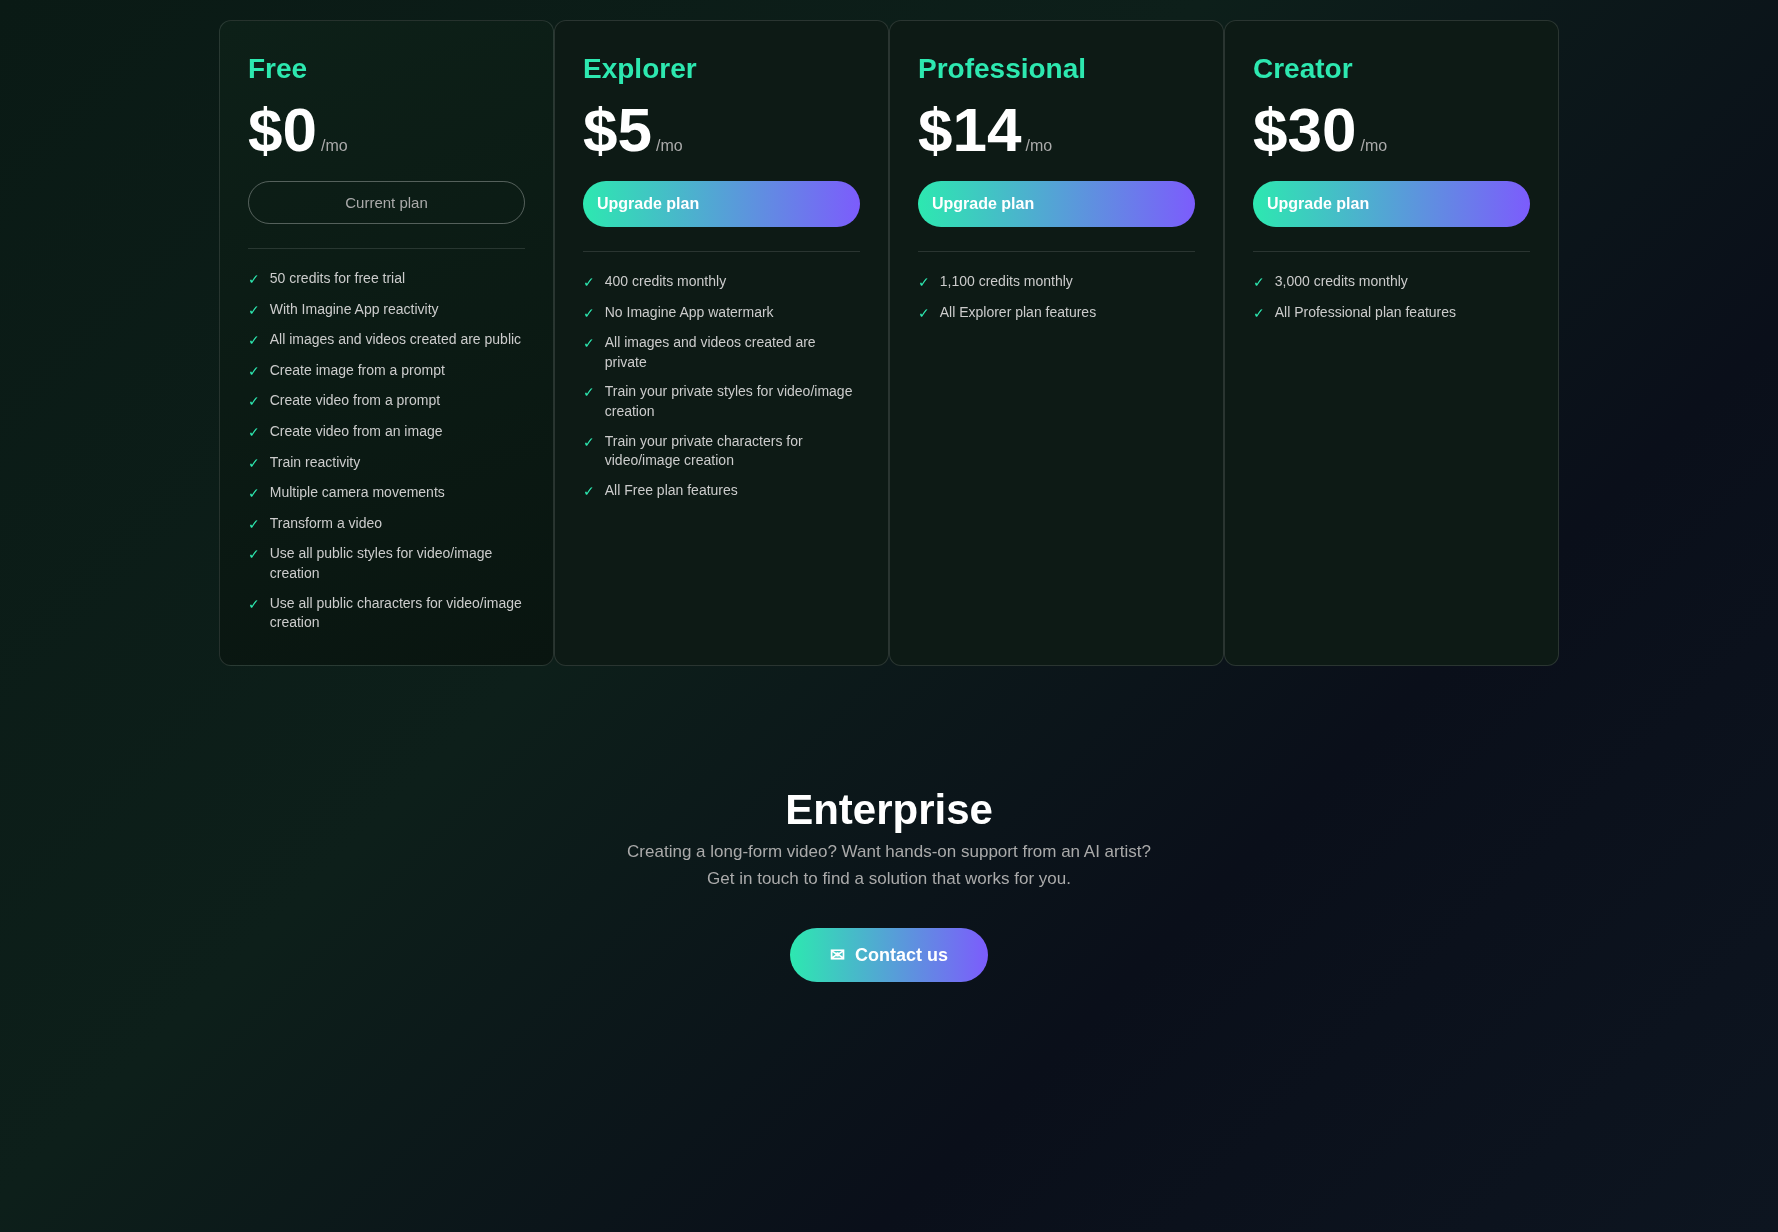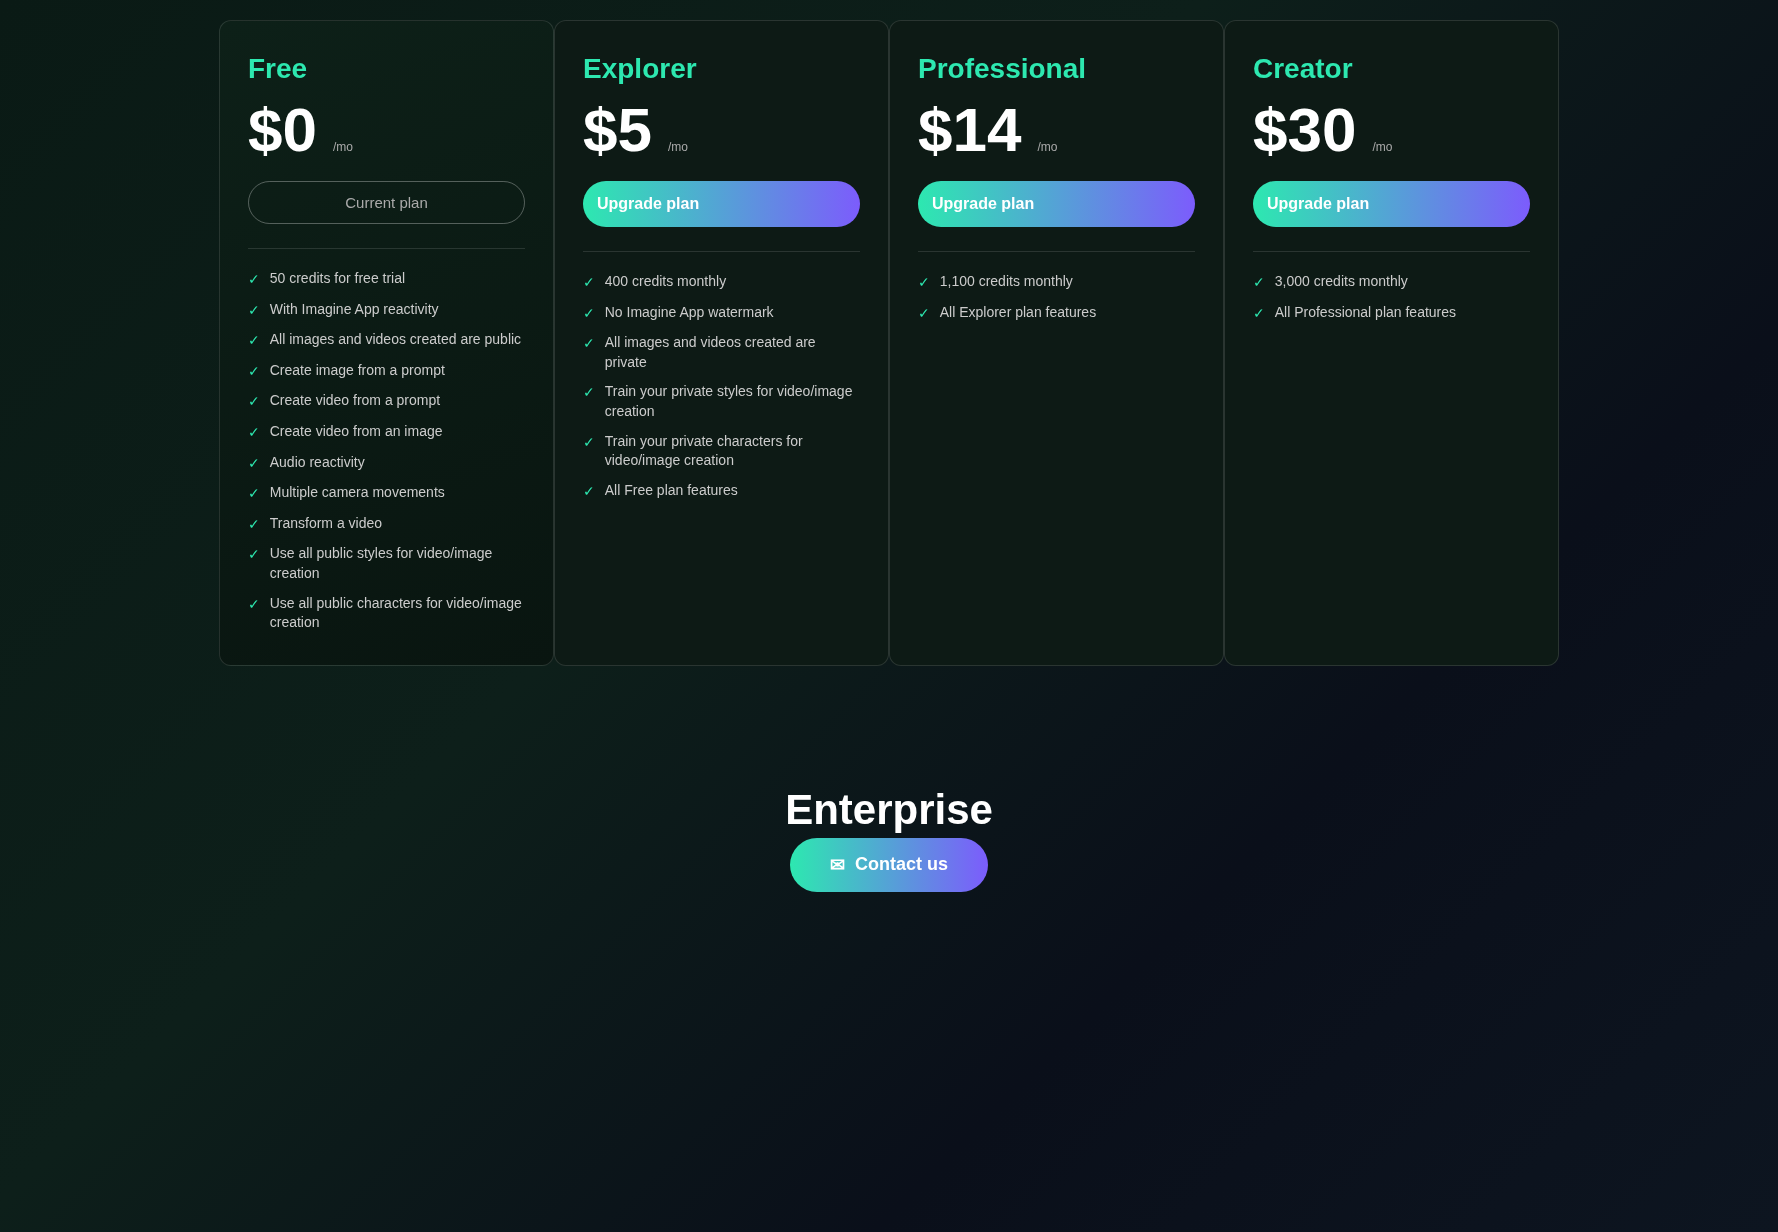--- a/index.html
+++ b/index.html
@@ -44,23 +44,23 @@
     }
 
     .price-amount {
       font-size: 62px;
       font-weight: 700;
       color: #fff;
       line-height: 1;
     }
 
     .price-period {
-      font-size: 12px;
+      font-size: 16px;
       color: #aaa;
-      margin-left: 16px;
+      margin-left: 4px;
     }
 
     .current-plan-btn {
       display: block;
       width: 100%;
       padding: 12px;
       background: transparent;
       border: 1px solid rgba(255,255,255,0.3);
       border-radius: 50px;
       color: #aaa;
@@ -186,21 +186,21 @@
         <li class="feature-item">
           <span class="check-icon">✓</span>
           <span>Create video from a prompt</span>
         </li>
         <li class="feature-item">
           <span class="check-icon">✓</span>
           <span>Create video from an image</span>
         </li>
         <li class="feature-item">
           <span class="check-icon">✓</span>
-          <span>Audio reactivity</span>
+          <span>Train reactivity</span>
         </li>
         <li class="feature-item">
           <span class="check-icon">✓</span>
           <span>Multiple camera movements</span>
         </li>
         <li class="feature-item">
           <span class="check-icon">✓</span>
           <span>Transform a video</span>
         </li>
         <li class="feature-item">
@@ -283,17 +283,21 @@
         <li class="feature-item">
           <span class="check-icon">✓</span>
           <span>All Professional plan features</span>
         </li>
       </ul>
     </div>
   </div>
 
 <div class="enterprise-section">
   <h2 class="enterprise-title">Enterprise</h2>
+  <p class="enterprise-desc">
+    <span>Creating a long-form video? Want hands-on support from an AI artist?</span><br>
+    <span>Get in touch to find a solution that works for you.</span>
+  </p>
   <button class="contact-btn">
     <span class="envelope-icon">✉</span>
     <span>Contact us</span>
   </button>
 </div>
 
 </body></html>

